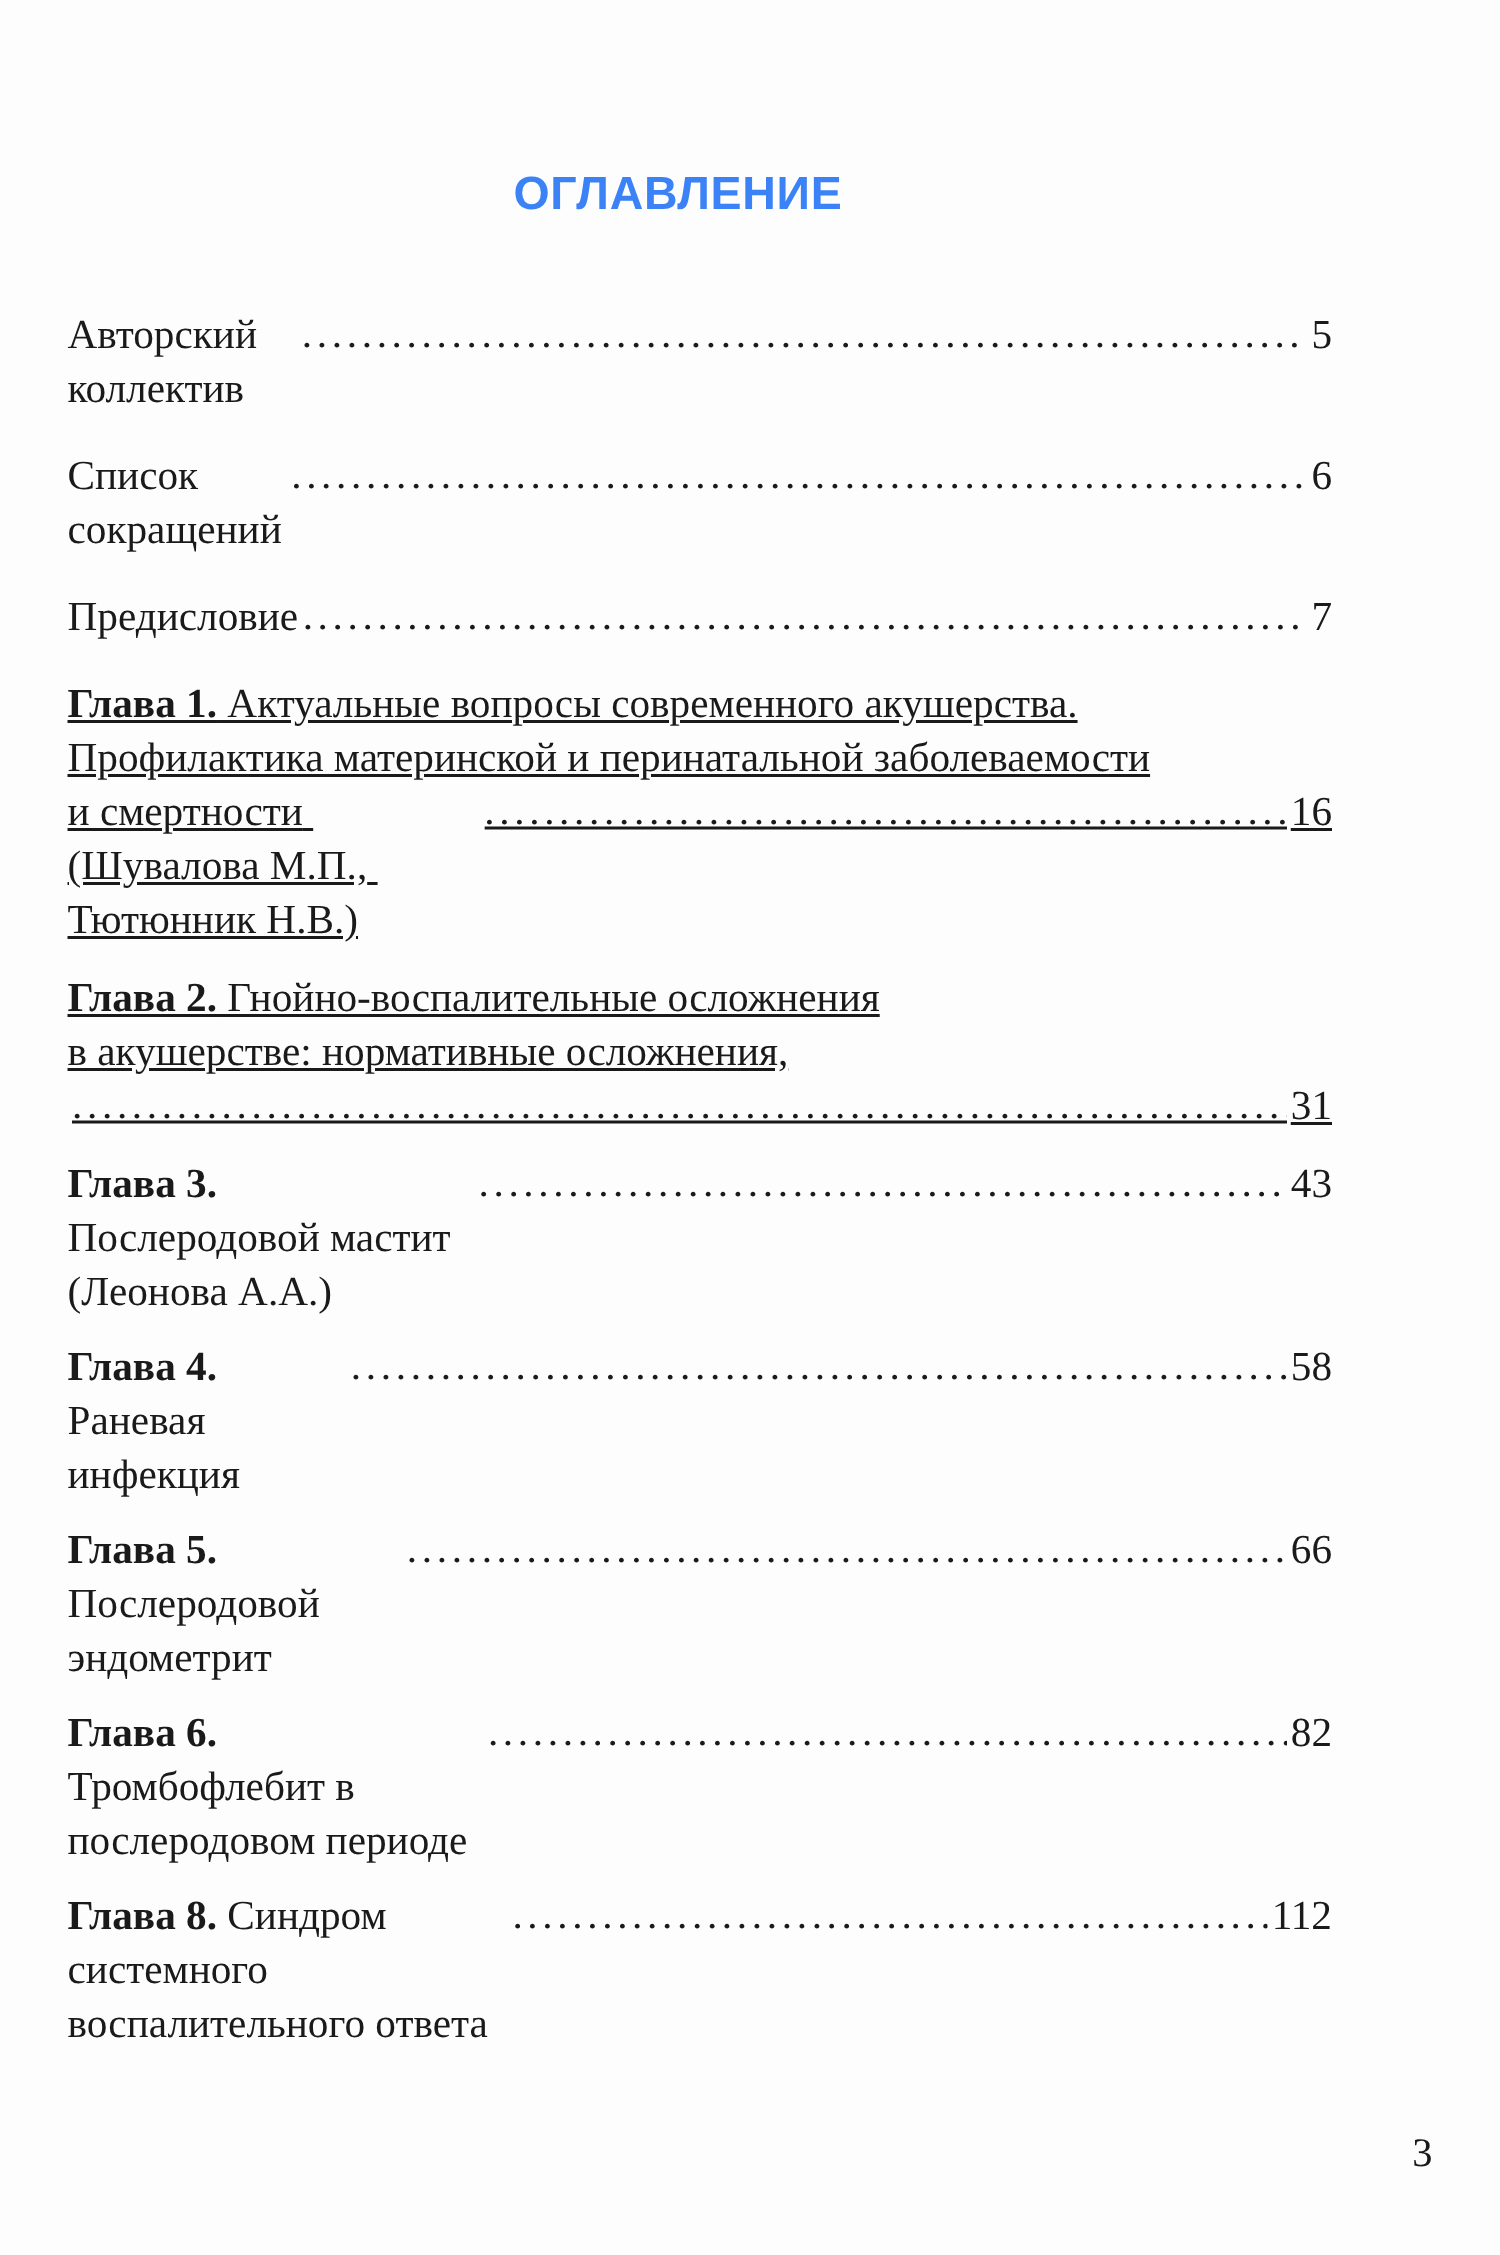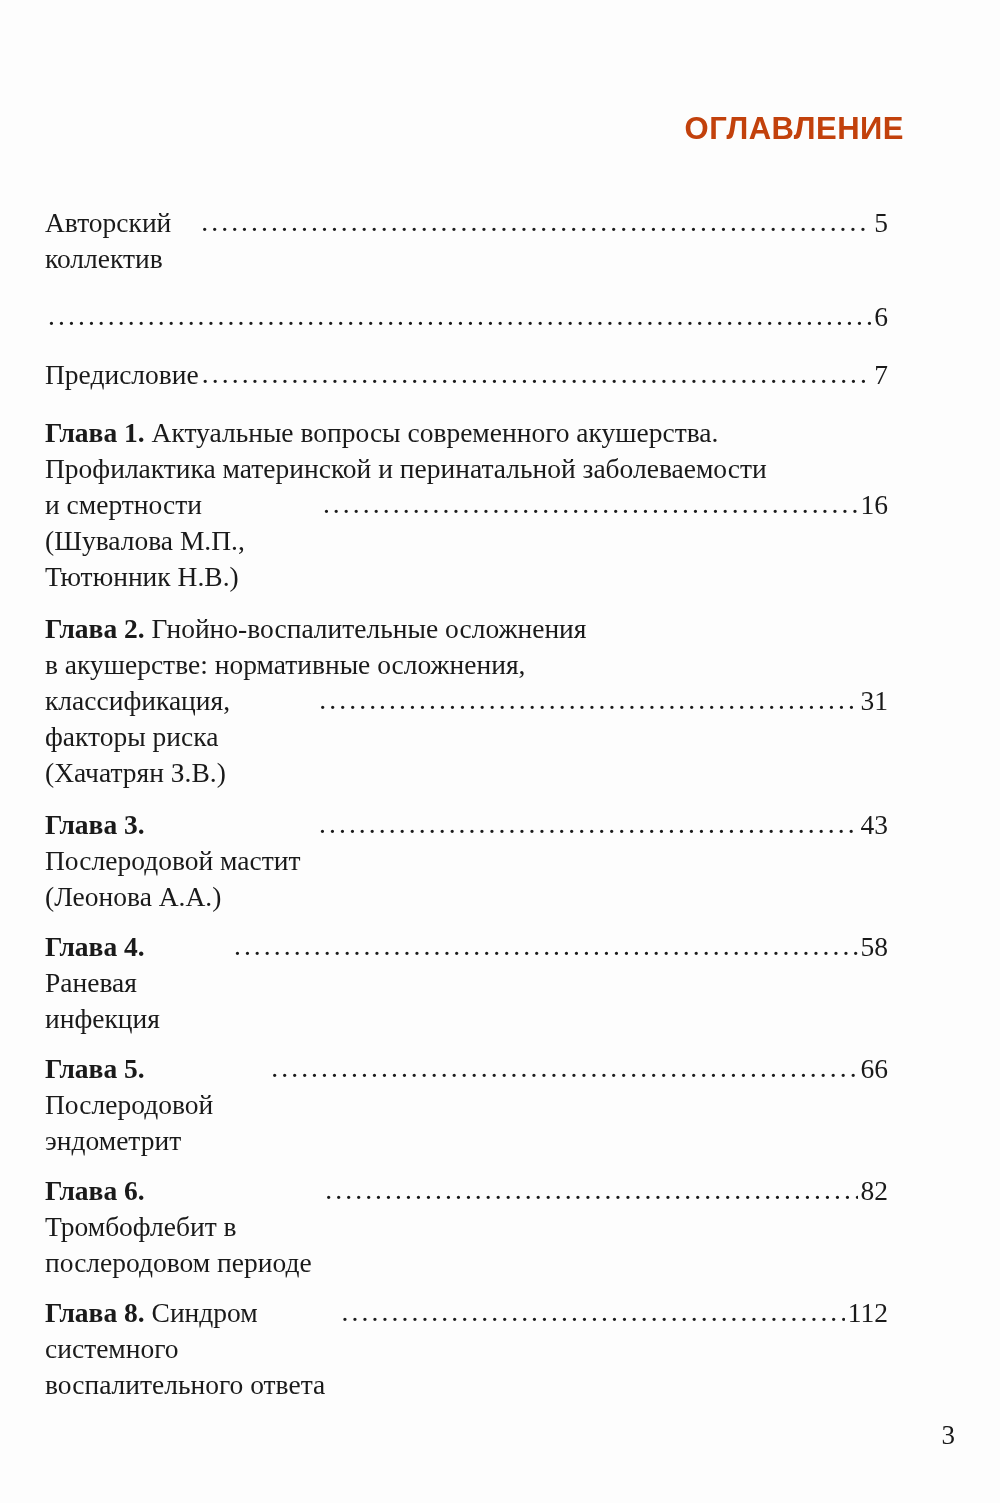--- a/index.html
+++ b/index.html
@@ -24,26 +24,26 @@
     height: 1503px;
     box-sizing: border-box;
   }
 
   
   .toc-title {
     position: absolute;
     top: 112px;
     left: 0;
     width: 904px;
-    text-align: right;
+    text-align: center;
     font-family: "Liberation Sans", "DejaVu Sans", sans-serif;
     font-weight: bold;
     font-size: 31px;
     letter-spacing: 0.5px;
-    color: #c2410c;
+    color: #3b82f6;
     line-height: 1.1;
   }
 
   
   .toc {
     position: absolute;
     top: 205px;
     left: 45px;
     width: 843px;
   }
@@ -56,20 +56,21 @@
     margin-bottom: 13px;
   }
   .toc-entry.front {
     margin-bottom: 22px;
   }
   .toc-entry.chapter {
     margin-bottom: 14px;
   }
   .toc-entry.block {
     margin-bottom: 16px;
+    text-decoration: underline;
   }
 
   
   .entry-line {
     display: flex;
     align-items: baseline;
     width: 100%;
   }
 
   .entry-text {
@@ -133,20 +134,21 @@
   <div class="toc" id="toc-list">
       <div class="toc-entry front">
         <div class="entry-line">
           <span class="entry-text">Авторский коллектив</span>
           <span class="leader"></span>
           <span class="page-num">5</span>
         </div>
       </div>
       <div class="toc-entry front">
         <div class="entry-line">
+          <span class="entry-text">Список сокращений</span>
           <span class="leader"></span>
           <span class="page-num">6</span>
         </div>
       </div>
       <div class="toc-entry front">
         <div class="entry-line">
           <span class="entry-text">Предисловие</span>
           <span class="leader"></span>
           <span class="page-num">7</span>
         </div>
@@ -157,21 +159,20 @@
         <div class="entry-line">
           <span class="entry-text">и смертности (Шувалова М.П., Тютюнник Н.В.)</span>
           <span class="leader"></span>
           <span class="page-num">16</span>
         </div>
       </div>
       <div class="toc-entry block">
         <span class="entry-pre"><span class="chap-label">Глава 2.</span><span> Гнойно-воспалительные осложнения</span></span>
         <span class="entry-pre">в акушерстве: нормативные осложнения,</span>
         <div class="entry-line">
-          <span class="entry-text">классификация, факторы риска (Хачатрян З.В.)</span>
           <span class="leader"></span>
           <span class="page-num">31</span>
         </div>
       </div>
       <div class="toc-entry chapter">
         <div class="entry-line">
           <span class="entry-text"><span class="chap-label">Глава 3.</span><span> </span><span>Послеродовой мастит (Леонова А.А.) </span></span>
           <span class="leader"></span>
           <span class="page-num">43</span>
         </div>

